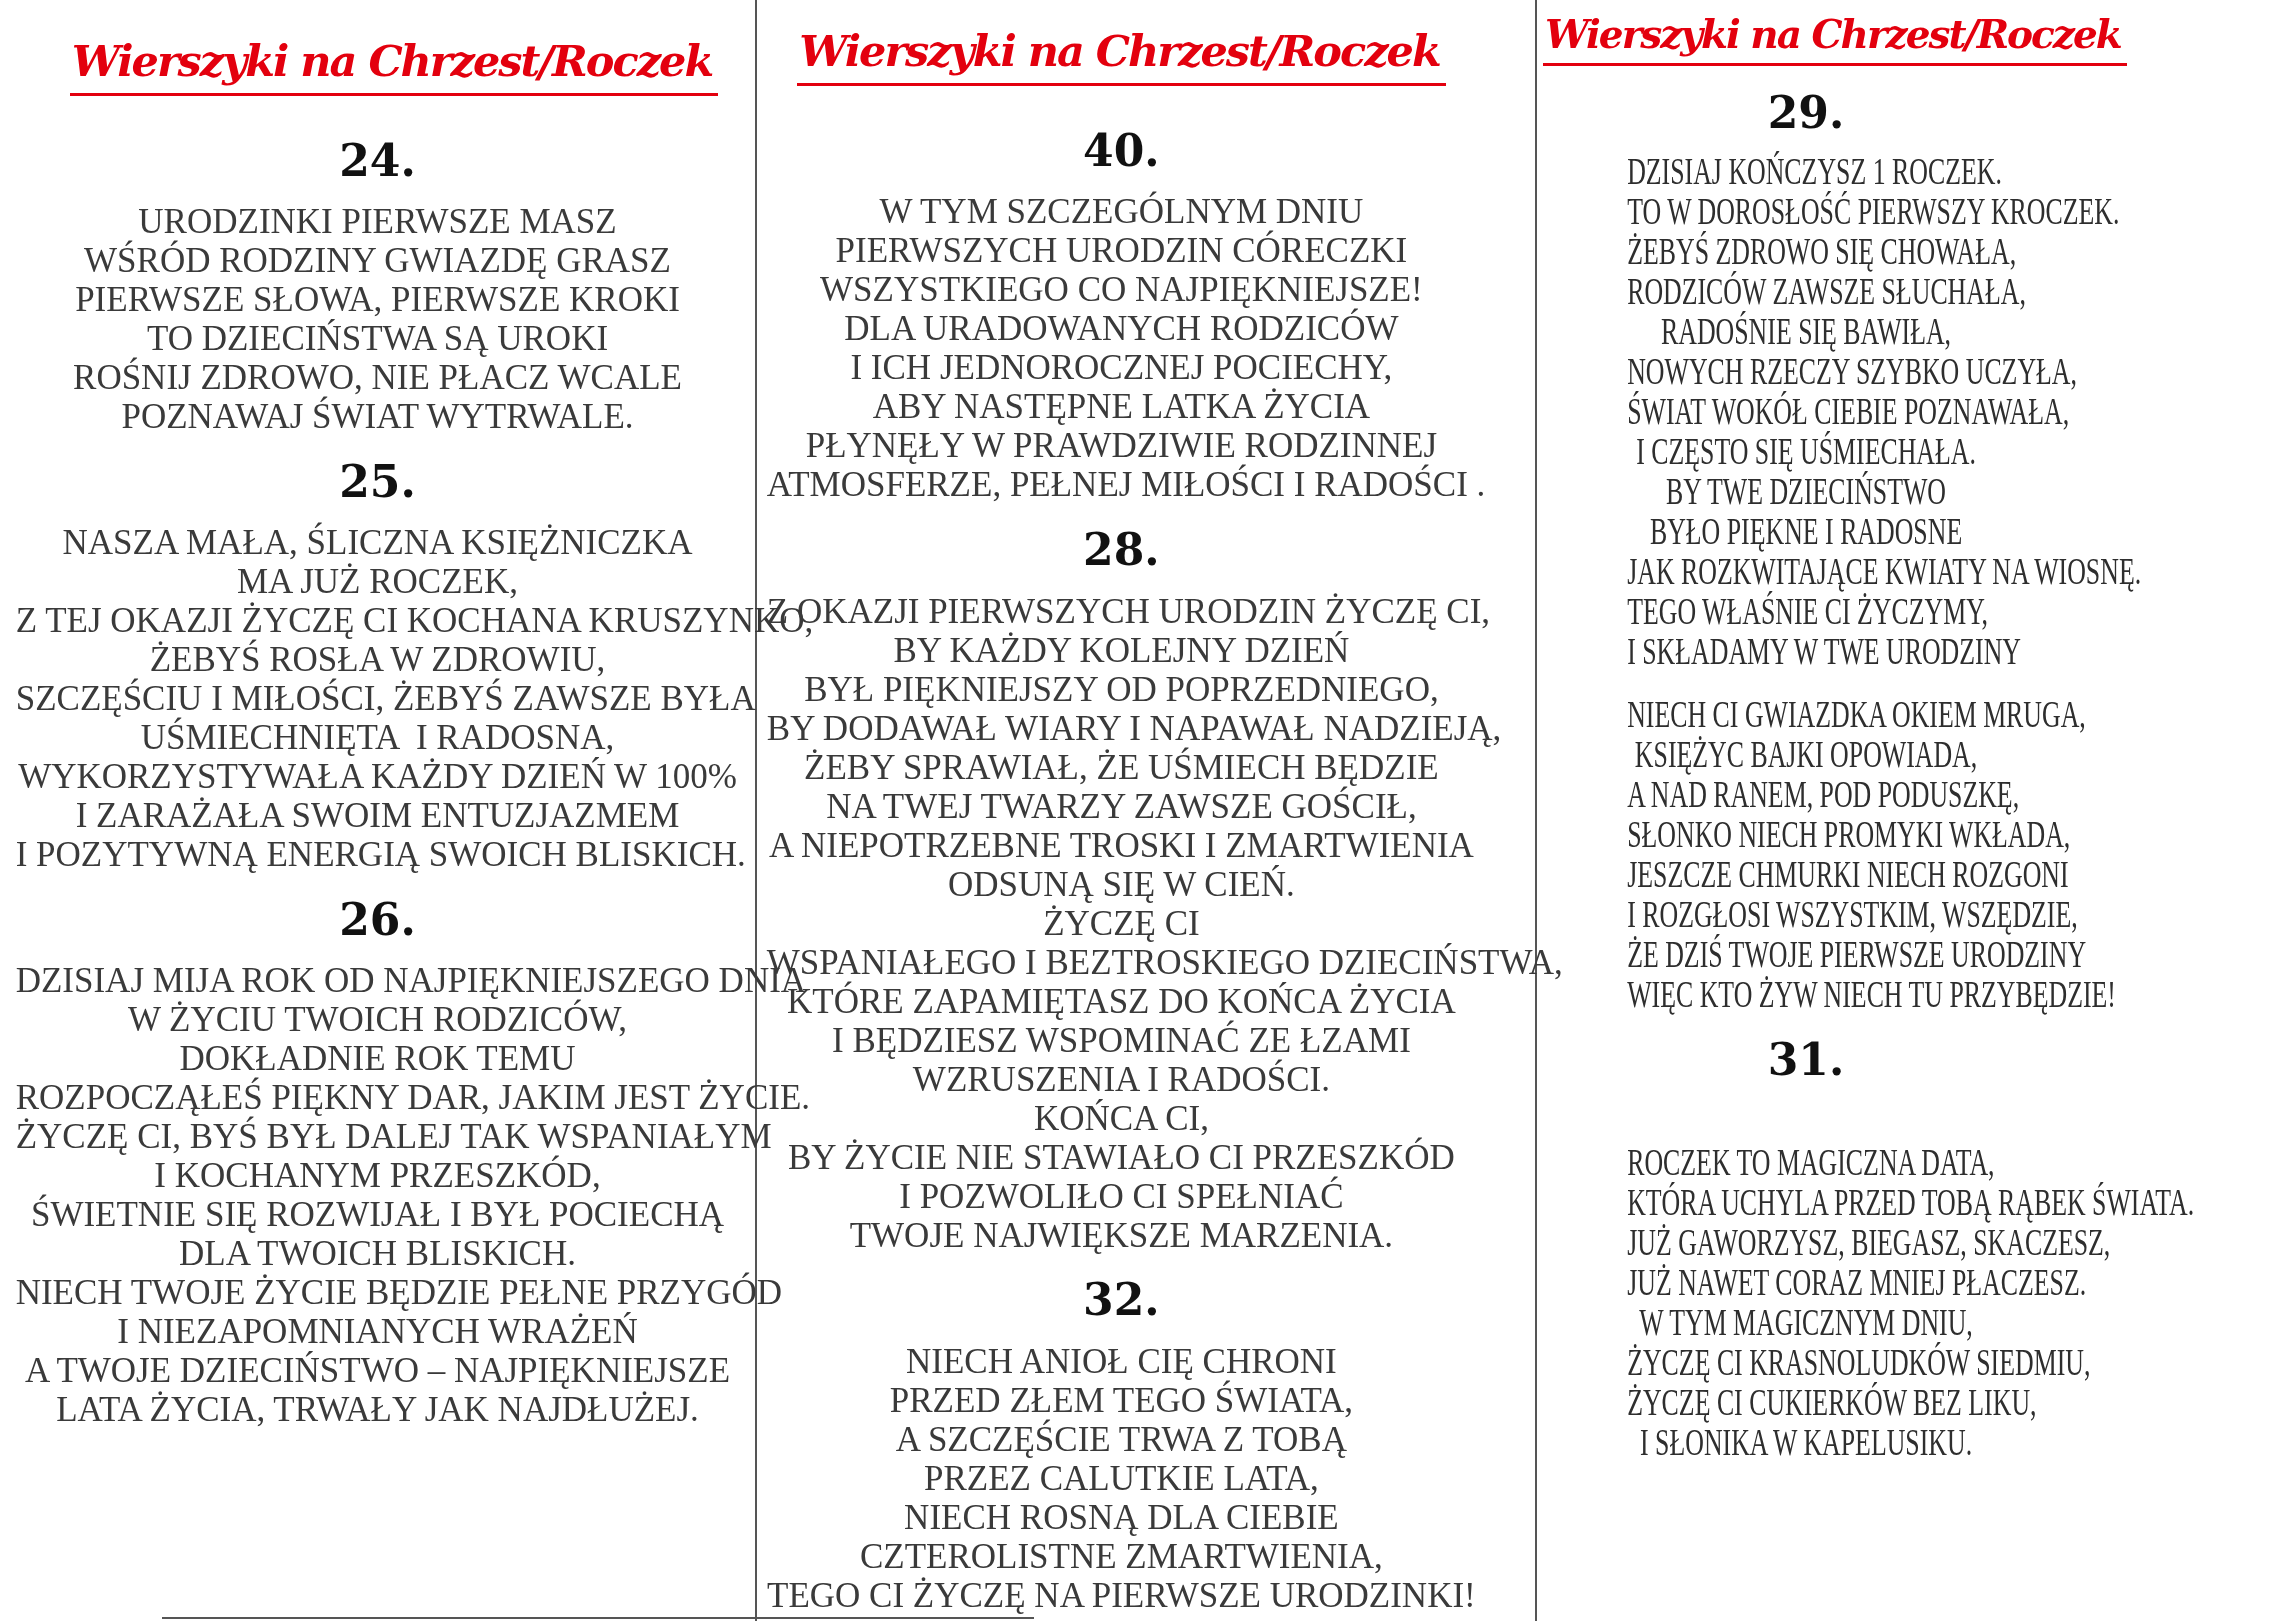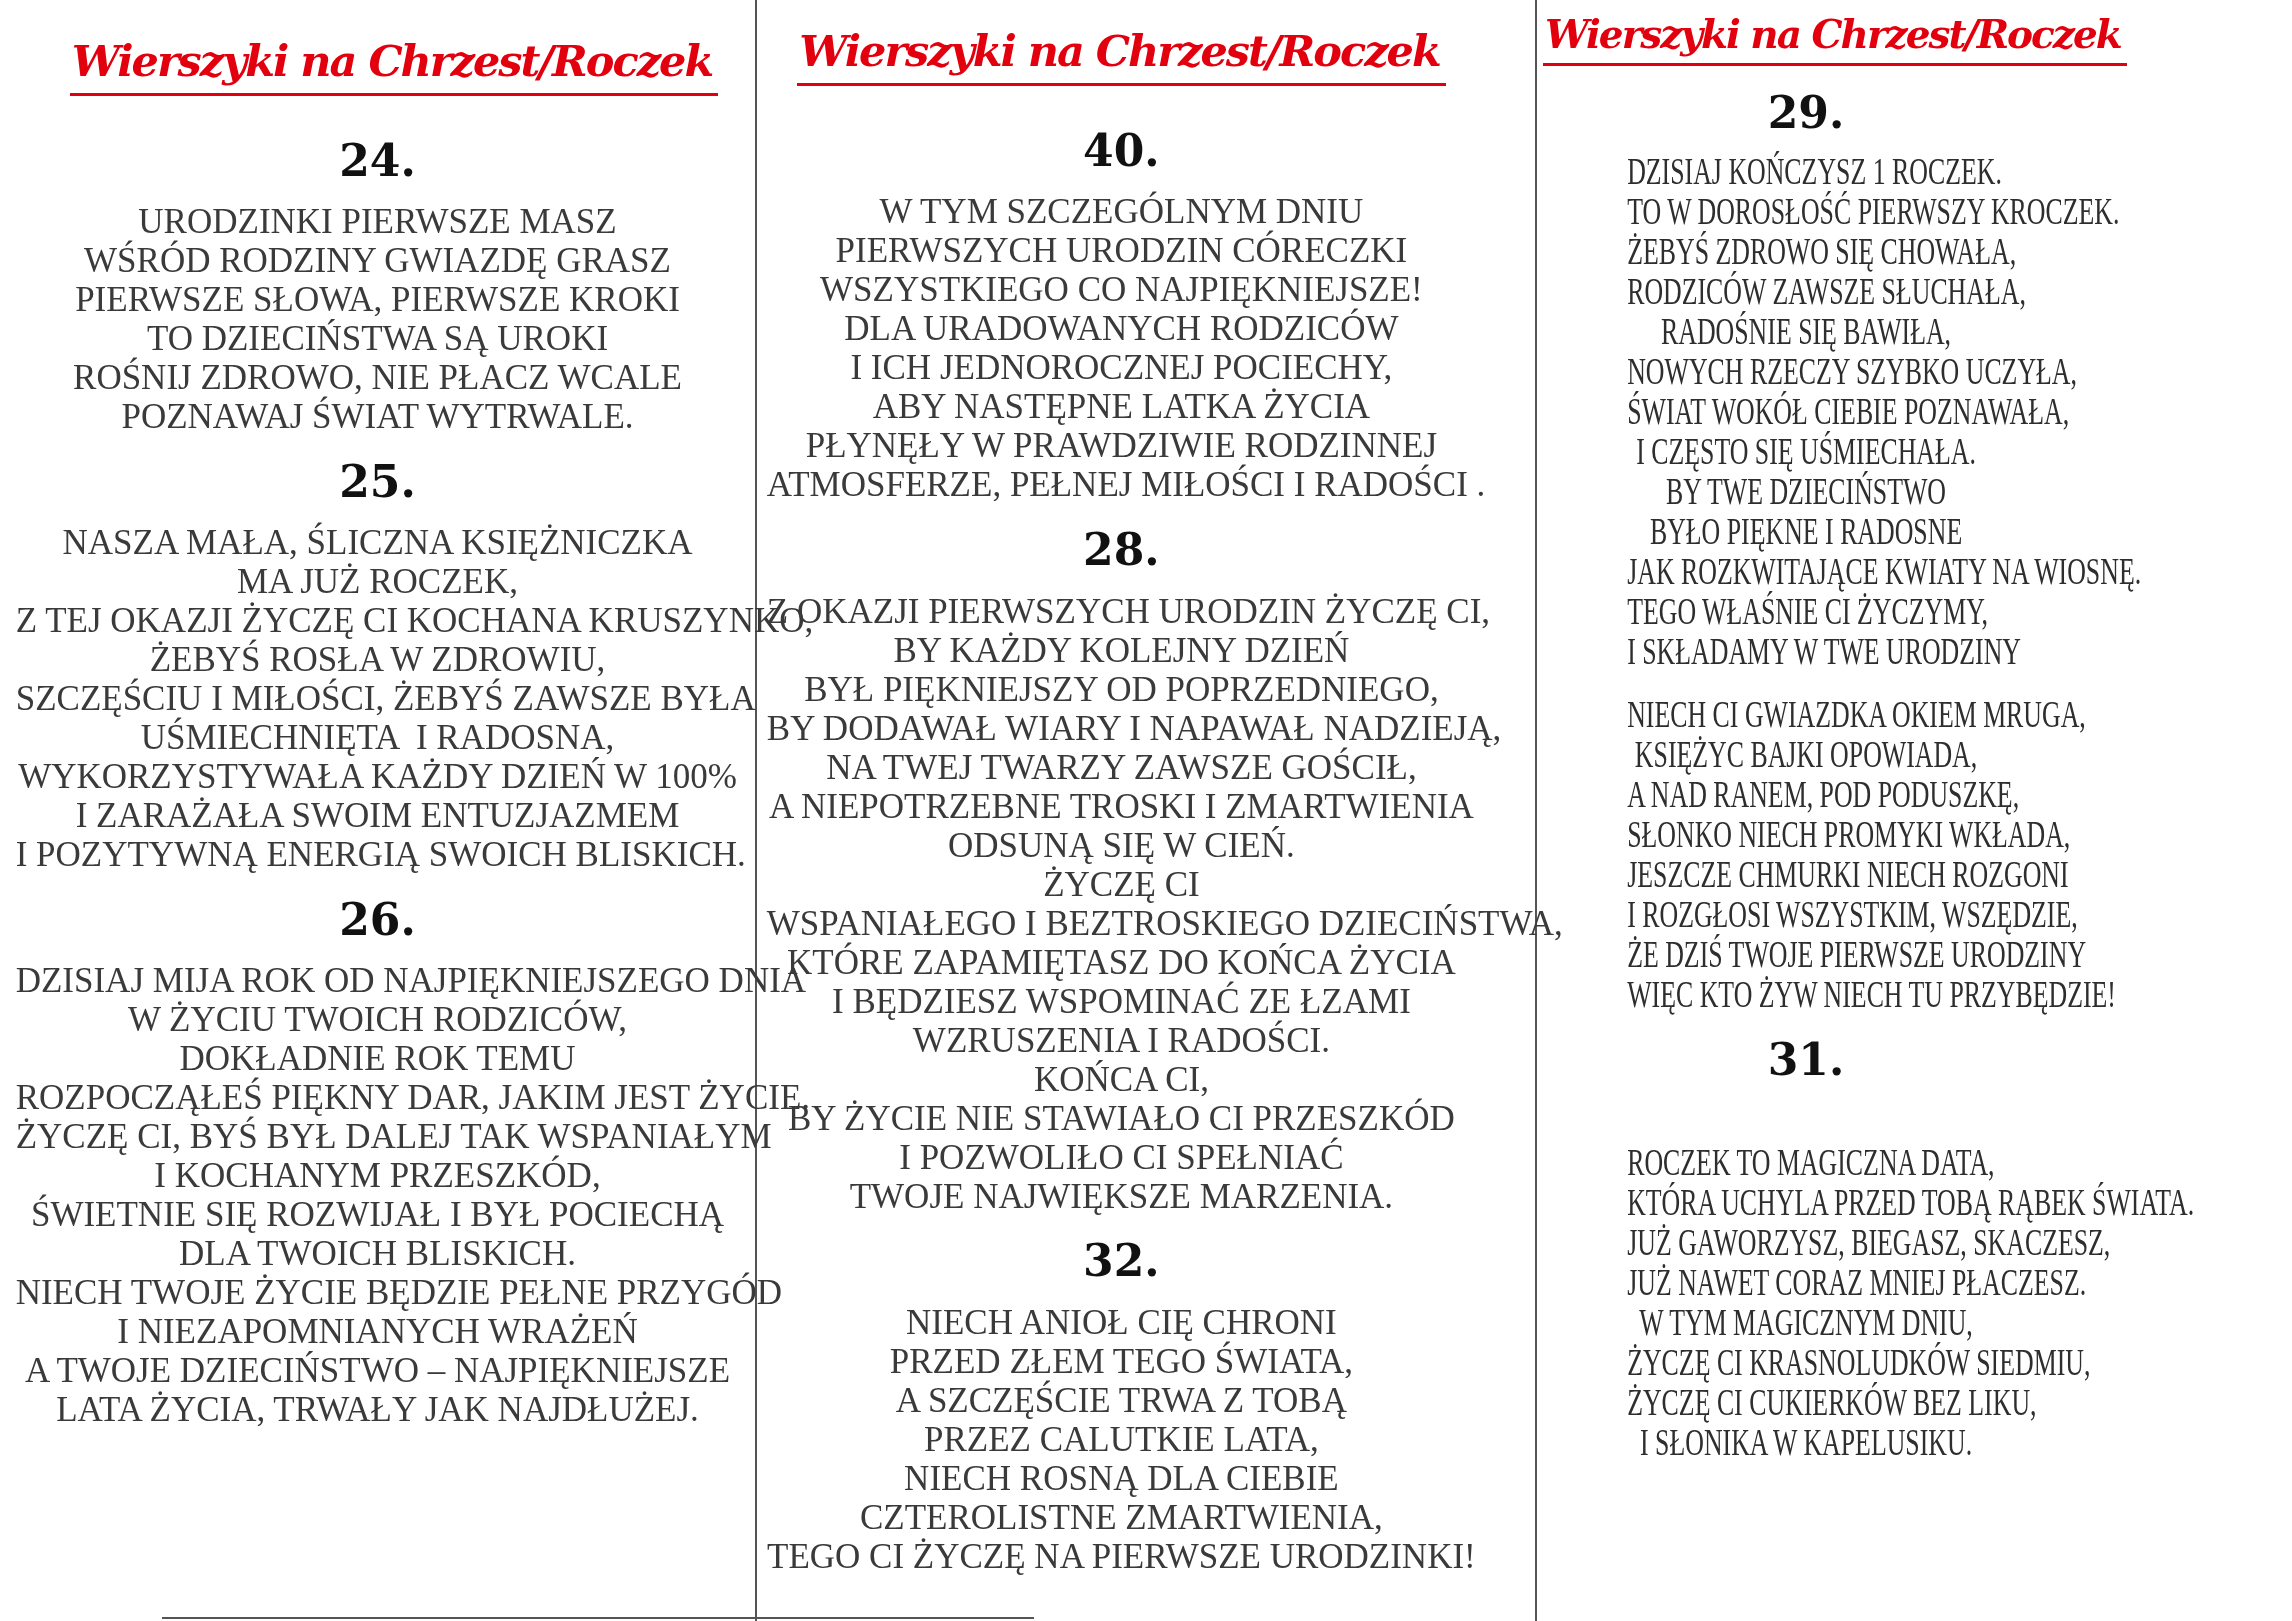--- a/index.html
+++ b/index.html
@@ -142,20 +142,21 @@
             <div class="line">ABY NASTĘPNE LATKA ŻYCIA</div>
             <div class="line">PŁYNĘŁY W PRAWDZIWIE RODZINNEJ</div>
             <div class="line">ATMOSFERZE, PEŁNEJ MIŁOŚCI I RADOŚCI .</div>
           </div>
           <div class="poem">
             <div class="num">28.</div>
             <div class="line">Z OKAZJI PIERWSZYCH URODZIN ŻYCZĘ CI,</div>
             <div class="line">BY KAŻDY KOLEJNY DZIEŃ</div>
             <div class="line">BYŁ PIĘKNIEJSZY OD POPRZEDNIEGO,</div>
             <div class="line">BY DODAWAŁ WIARY I NAPAWAŁ NADZIEJĄ,</div>
+            <div class="line">ŻEBY SPRAWIAŁ, ŻE UŚMIECH BĘDZIE</div>
             <div class="line">NA TWEJ TWARZY ZAWSZE GOŚCIŁ,</div>
             <div class="line">A NIEPOTRZEBNE TROSKI I ZMARTWIENIA</div>
             <div class="line">ODSUNĄ SIĘ W CIEŃ.</div>
             <div class="line">ŻYCZĘ CI</div>
             <div class="line">WSPANIAŁEGO I BEZTROSKIEGO DZIECIŃSTWA,</div>
             <div class="line">KTÓRE ZAPAMIĘTASZ DO KOŃCA ŻYCIA</div>
             <div class="line">I BĘDZIESZ WSPOMINAĆ ZE ŁZAMI</div>
             <div class="line">WZRUSZENIA I RADOŚCI.</div>
             <div class="line">KOŃCA CI,</div>
             <div class="line">BY ŻYCIE NIE STAWIAŁO CI PRZESZKÓD</div>

